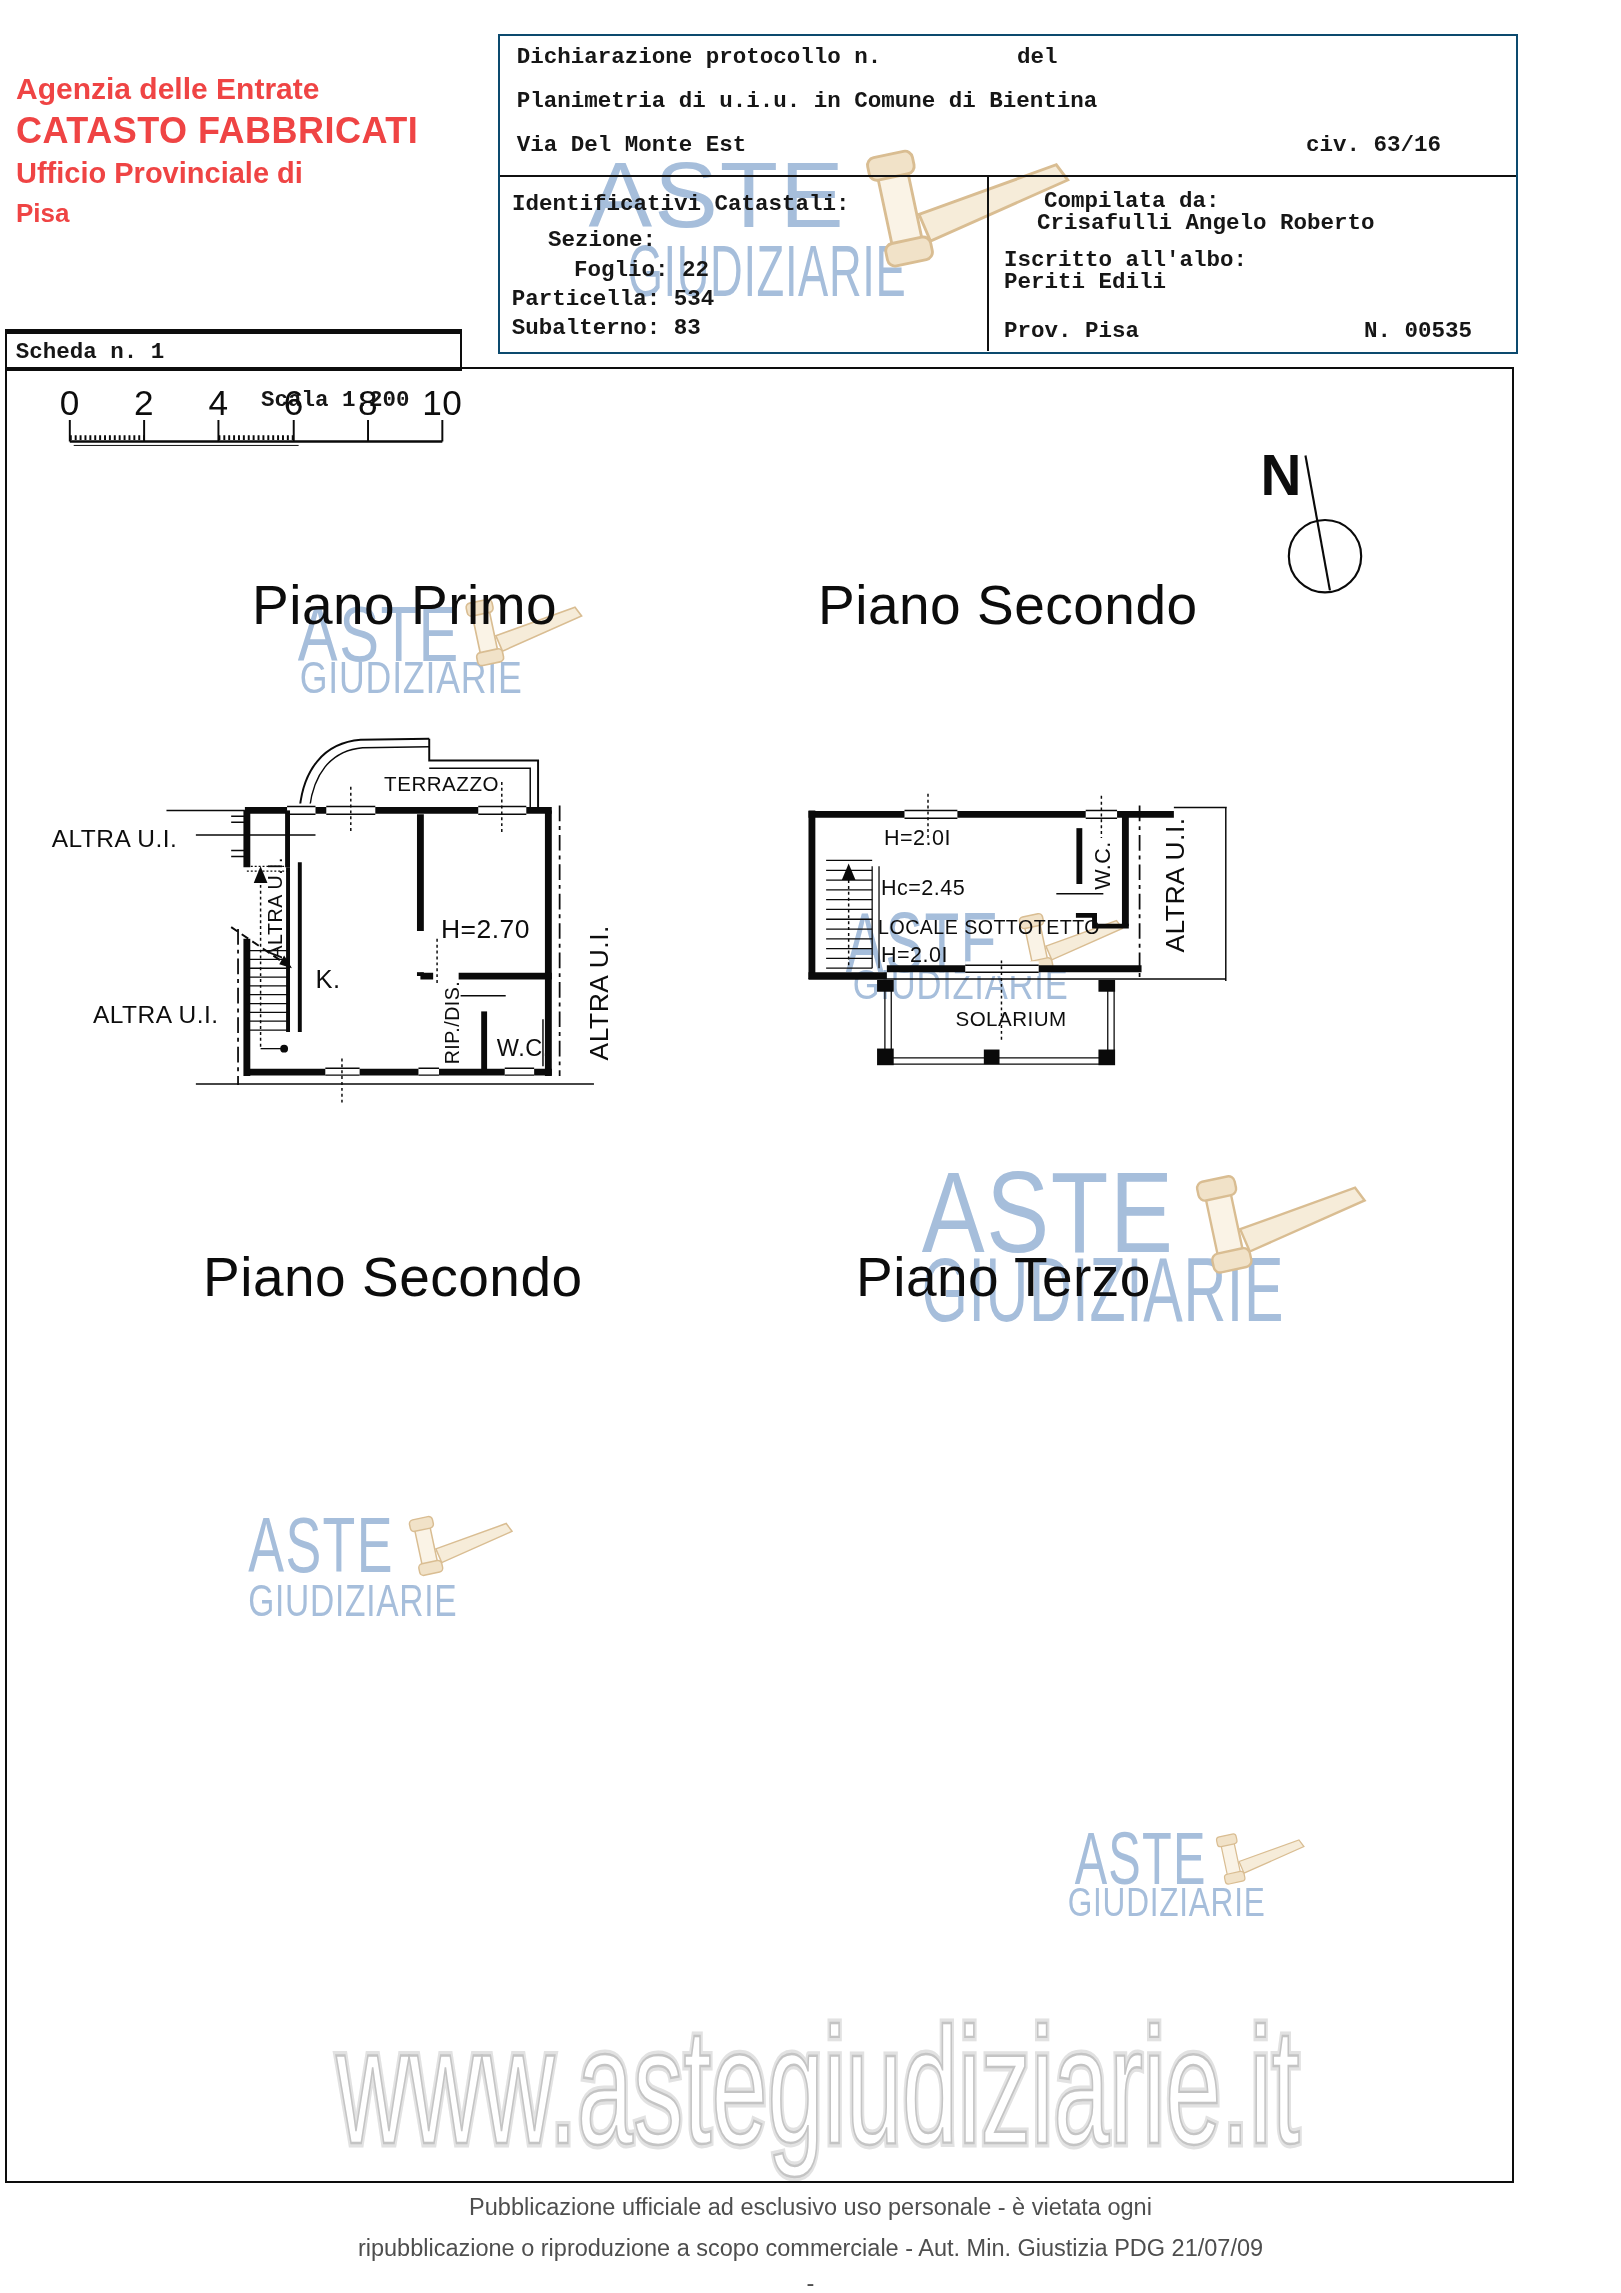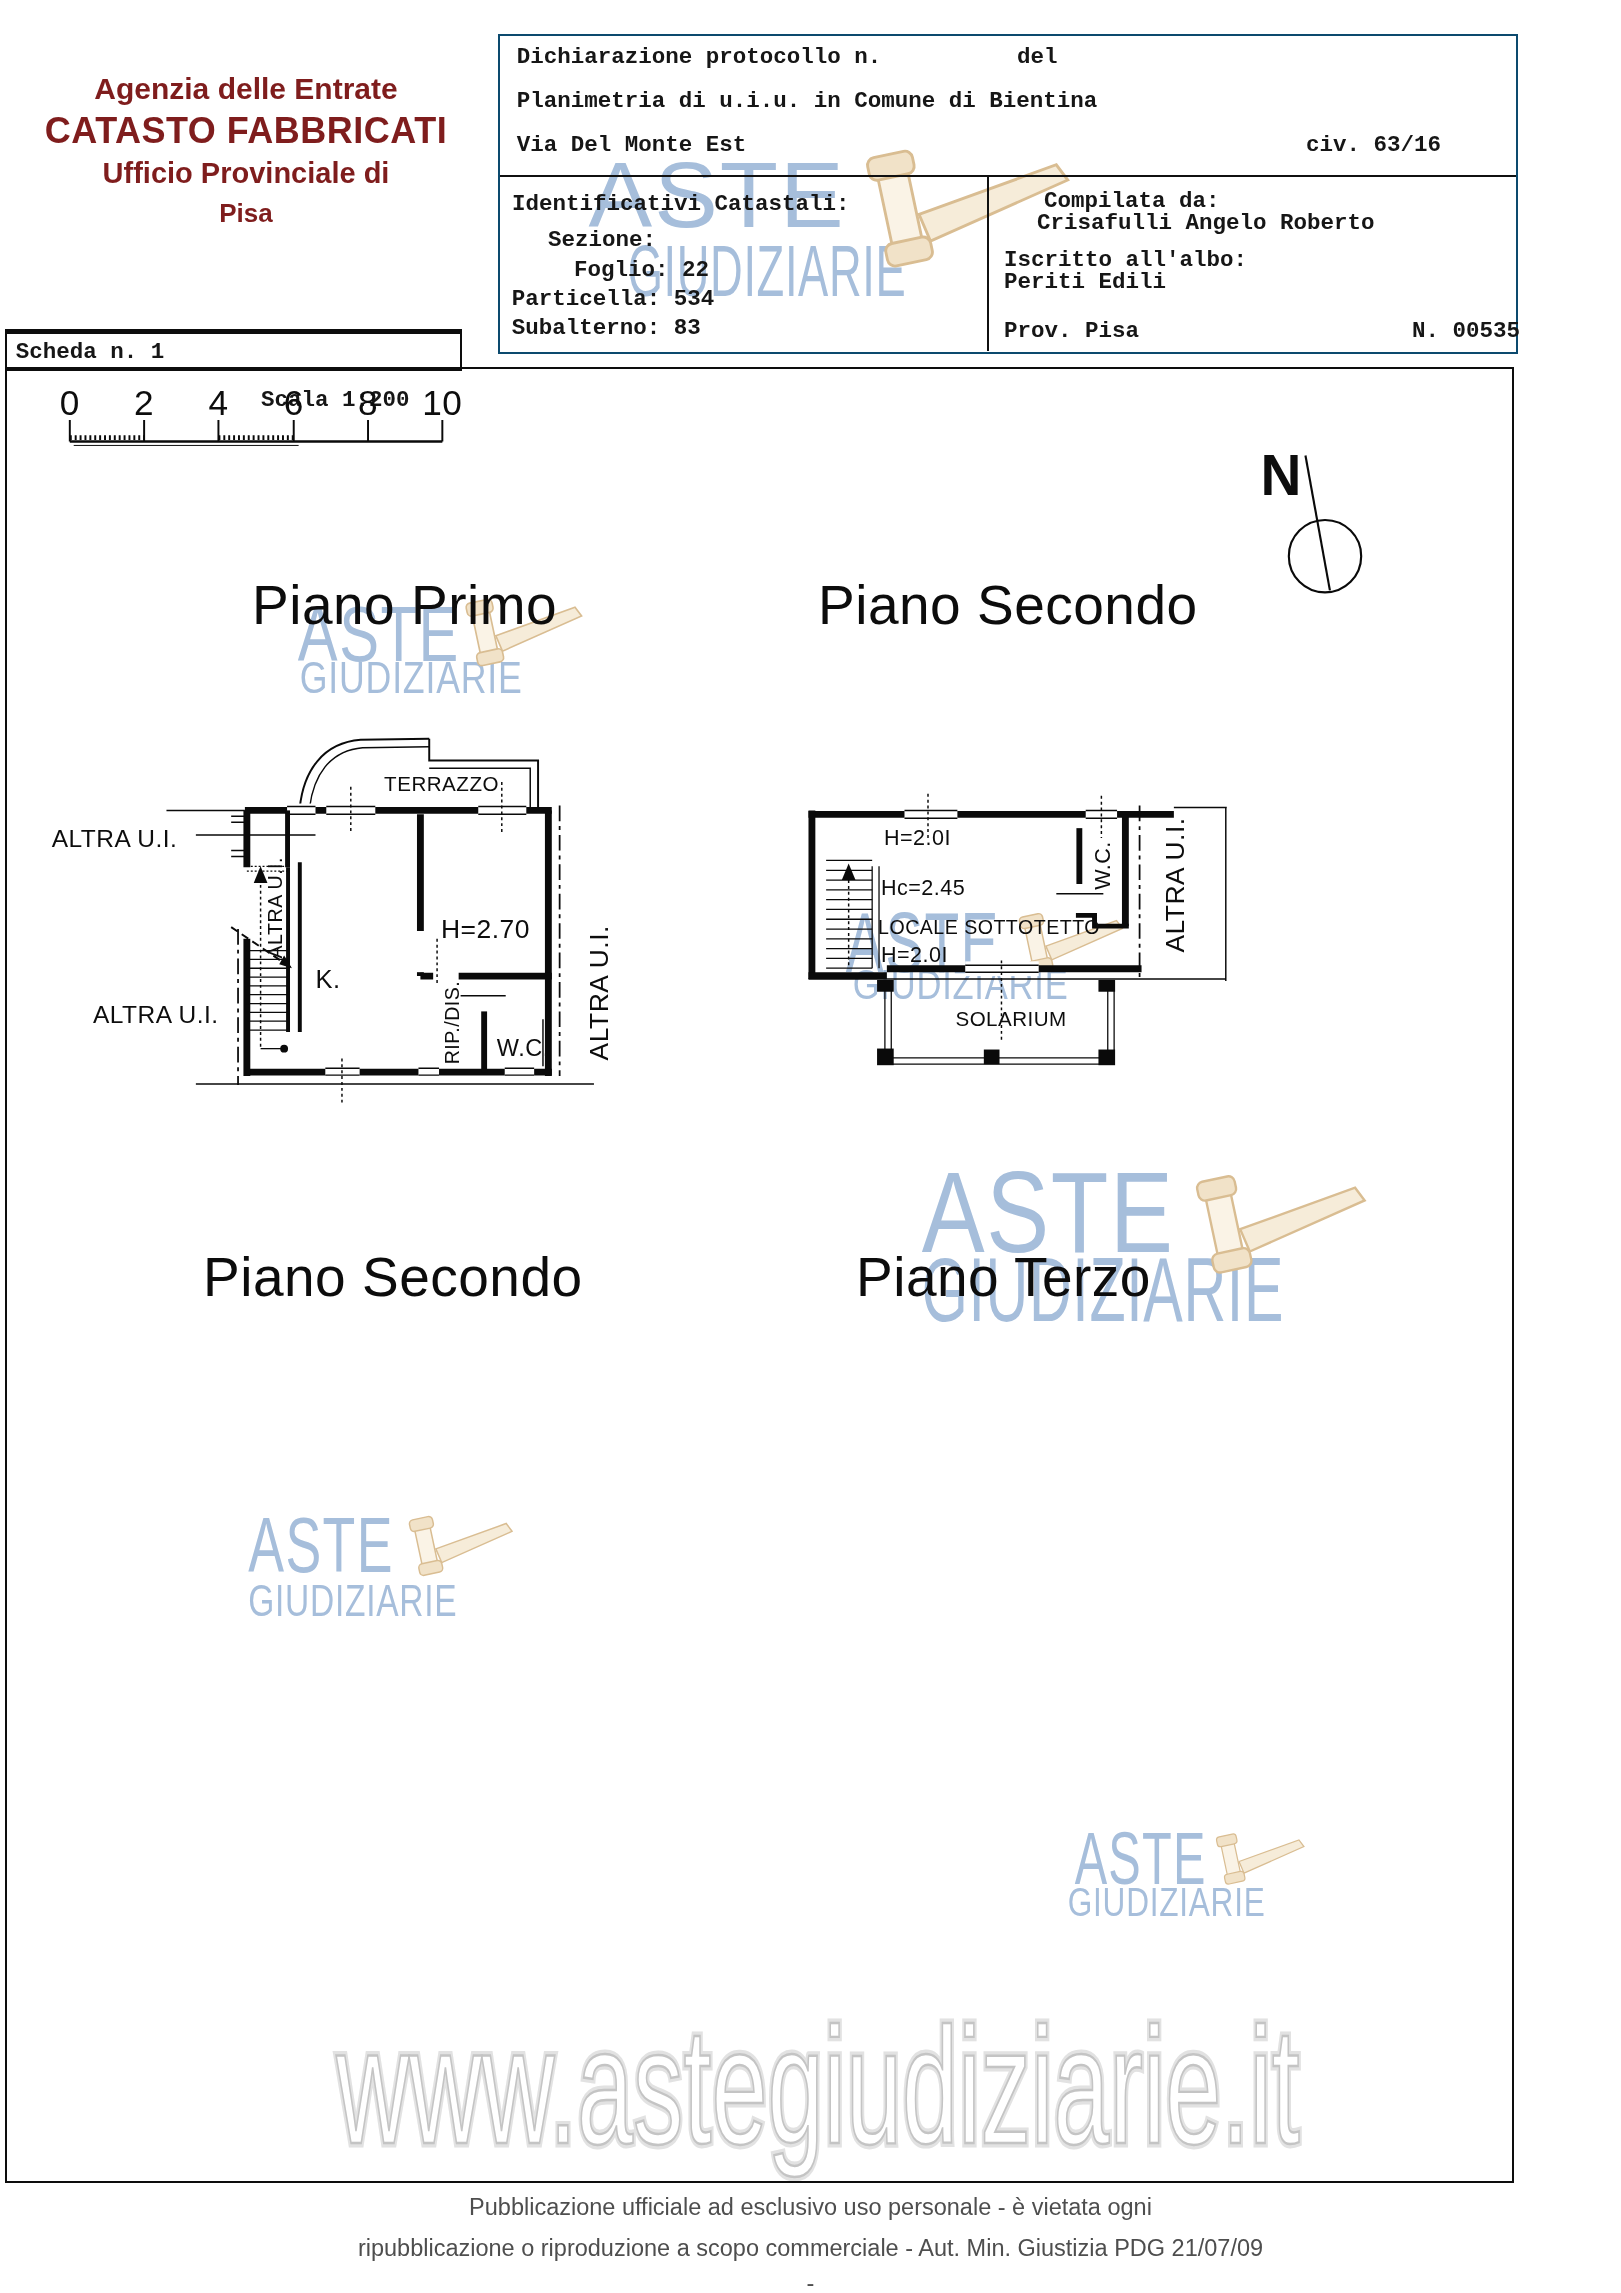--- a/index.html
+++ b/index.html
@@ -2,21 +2,21 @@
 <html><head>
 <meta charset="utf-8">
 <style>
   html,body { margin:0; padding:0; background:#888; }
   .page {
     position:relative; width:1621px; height:2294px; background:#ffffff;
     font-family:"Liberation Sans", sans-serif; color:#111; overflow:hidden;
   }
   .abs { position:absolute; }
   
-  .agency { left:40px; top:69px; width:412px; text-align:center; font-weight:bold; color:#7f1d1d; }
+  .agency { left:16px; top:69px; width:412px; text-align:left; font-weight:bold; color:#ef4444; }
   .agency .l1 { font-size:30px; line-height:39px; }
   .agency .l2 { font-size:36px; line-height:45px; letter-spacing:0.5px; }
   .agency .l3 { font-size:29px; line-height:41px; }
   .agency .l4 { font-size:26px; line-height:39px; }
   .hdr-table { left:498px; top:34px; width:1016px; height:316px; border:2px solid #0c4a6e; }
   .hdr-table .hline { position:absolute; left:0; top:139px; width:100%; height:2px; background:#101010; }
   .hdr-table .vline { position:absolute; left:487px; top:139px; width:2px; height:176px; background:#101010; }
   .mono { font-family:"Liberation Mono", monospace; font-weight:bold; font-size:22.5px; color:#161616; white-space:pre; }
   .hdr-table span { position:absolute; }
   
@@ -114,21 +114,21 @@
     <span class="mono" style="left:12px;  top:155px;text-align:right;">Identificativi Catastali:</span>
     <span class="mono" style="left:48px;  top:191px;">Sezione:</span>
     <span class="mono" style="left:74px;  top:221px;">Foglio: 22</span>
     <span class="mono" style="left:11.8px;  top:250px;">Particella: 534</span>
     <span class="mono" style="left:11.8px;  top:279px;">Subalterno: 83</span>
     <span class="mono" style="left:504px; top:152px;margin-left:40px;">Compilata da:</span>
     <span class="mono" style="left:504px; top:174px;margin-left:33px;">Crisafulli Angelo Roberto</span>
     <span class="mono" style="left:504px; top:211px;">Iscritto all'albo:</span>
     <span class="mono" style="left:504px; top:233px;">Periti Edili</span>
     <span class="mono" style="left:504px; top:282px;">Prov. Pisa</span>
-    <span class="mono" style="left:912px; top:282px;text-align:right;">N. 00535</span>
+    <span class="mono" style="left:864px; top:282px;text-align:right;">N. 00535</span>
   </div>
 
   <div class="abs scheda-box content">
     <span class="mono" style="left:8.8px;">Scheda n. 1</span>
     <span class="mono" style="left:254px;margin-top:48px;">Scala 1:200</span>
   </div>
 
   <div class="abs big-frame content"></div>
 
   <svg class="abs content" style="left:29px; top:377px;" width="461" height="88" viewBox="30 385 470 90">

